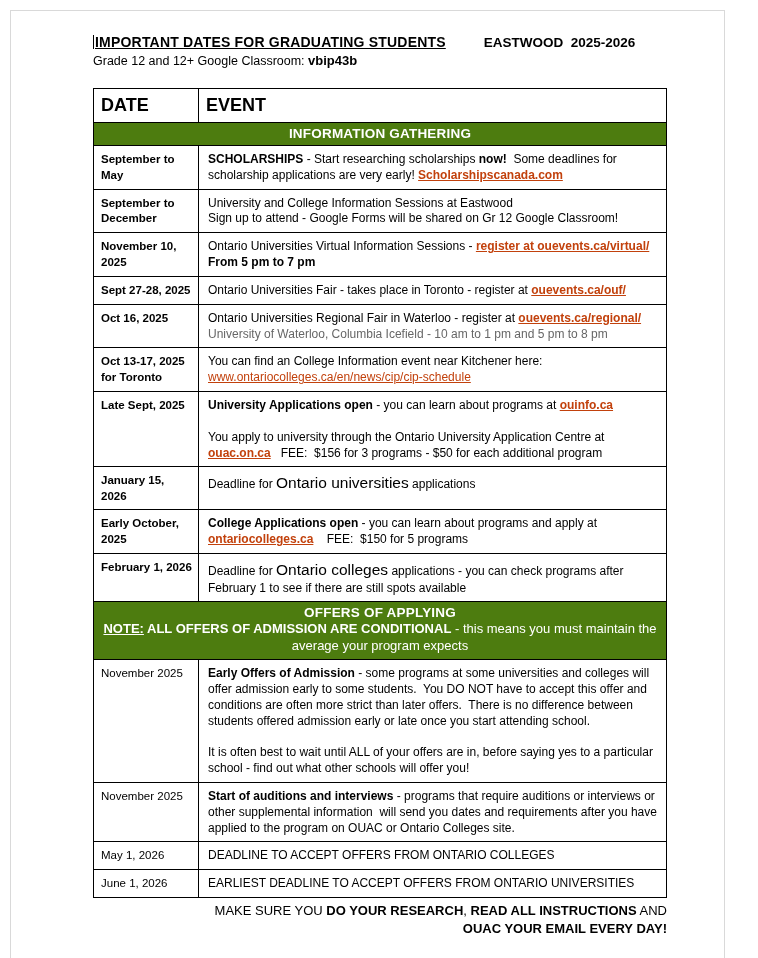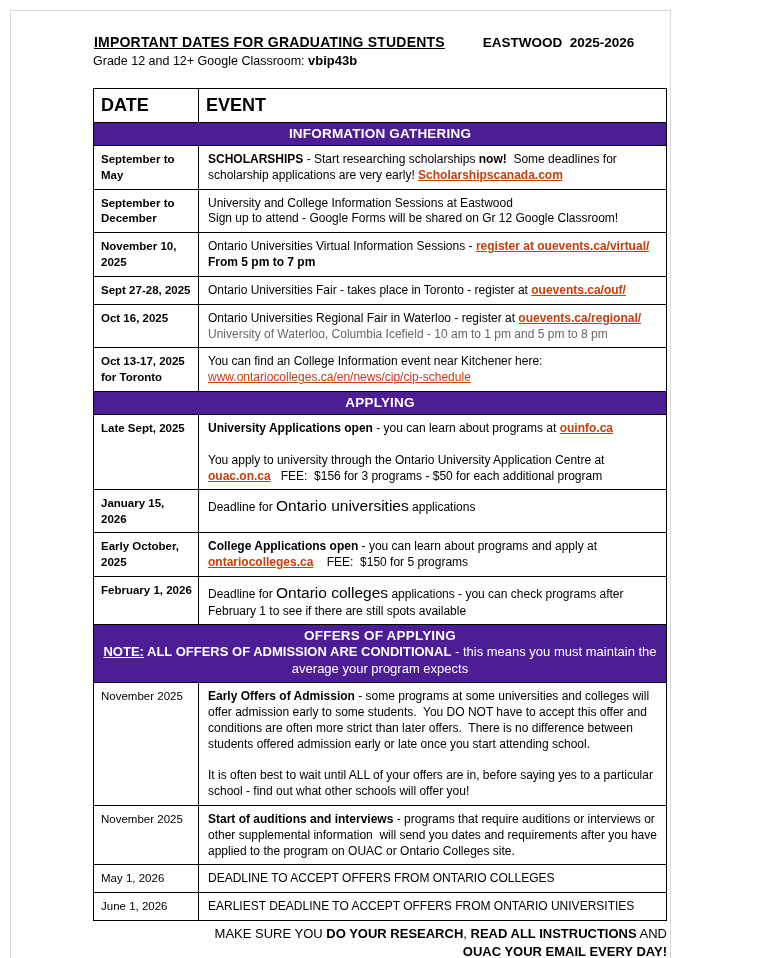--- a/index.html
+++ b/index.html
@@ -1,18 +1,18 @@
 <!DOCTYPE html>
 <html><head>
 <meta charset="utf-8">
 <style>
   * { margin:0; padding:0; box-sizing:border-box; }
   html,body { width:758px; height:958px; background:#fff; font-family:"Liberation Sans", sans-serif; overflow:hidden; }
   .page {
-    position:absolute; left:10px; top:10px; width:661px; height:948px;
+    position:absolute; left:10px; top:10px; width:715px; height:948px;
     background:#fff; border:1px solid #d9d9d9; border-bottom:none;
     padding:22px 70px 0 82px;
   }
   
   .title-row { display:flex; align-items:baseline; white-space:pre; }
   .cursor { display:inline-block; width:1px; height:14px; background:#000; margin-right:1px; position:relative; top:2px; }
   .doc-title { font-size:14px; font-weight:bold; text-decoration:underline; letter-spacing:.2px; }
   .school-year { font-size:13.5px; font-weight:bold; margin-left:38px; }
   .subtitle { font-size:12.5px; margin-top:3px; }
   .subtitle b { font-size:13px; }
@@ -21,21 +21,21 @@
   table { border-collapse:collapse; width:574px; margin-top:20px; table-layout:fixed; }
   col.c-date { width:105px; }
   th, td { border:1px solid #000; vertical-align:top; }
   th {
     text-align:left; font-size:18px; font-weight:bold; padding:6px 7px; height:30px;
   }
   td.date-cell { font-size:11.5px; padding:6px 5px 5px 7px; line-height:1.35; }
   td.date-cell.bold { font-weight:bold; }
   td.event-cell { font-size:12px; padding:6px 8px 5px 9px; line-height:1.32; white-space:pre-wrap; }
   tr.section-row td {
-    background:#4c1d95; color:#fff; text-align:center; padding:3px 6px 4px;
+    background:#4d7c0f; color:#fff; text-align:center; padding:3px 6px 4px;
   }
   .section-title { font-size:13.5px; font-weight:bold; letter-spacing:.2px; }
   .section-note { font-size:13px; line-height:1.3; margin-top:1px; }
 
   
   .seg-normal { }
   .seg-bold { font-weight:bold; }
   .seg-gray { color:#666; }
   .seg-big { font-size:15.5px; }
   .seg-boldunderline { font-weight:bold; text-decoration:underline; }
@@ -91,25 +91,20 @@
           <td class="event-cell"><span class="seg-normal">Ontario Universities Fair - takes place in Toronto - register at </span><a class="seg-linkbold" href="#">ouevents.ca/ouf/</a><br></td>
         </tr>
         <tr>
           <td class="date-cell bold">Oct 16, 2025</td>
           <td class="event-cell"><span class="seg-normal">Ontario Universities Regional Fair in Waterloo - register at </span><a class="seg-linkbold" href="#">ouevents.ca/regional/</a><br><span class="seg-gray">University of Waterloo, Columbia Icefield - 10 am to 1 pm and 5 pm to 8 pm</span></td>
         </tr>
         <tr>
           <td class="date-cell bold">Oct 13-17, 2025 for Toronto</td>
           <td class="event-cell"><span class="seg-normal">You can find an College Information event near Kitchener here:</span><br><a class="seg-link" href="#">www.ontariocolleges.ca/en/news/cip/cip-schedule</a></td>
         </tr>
-        <tr class="section-row">
-          <td colspan="2">
-            <div class="section-title">APPLYING</div>
-          </td>
-        </tr>
         <tr>
           <td class="date-cell bold">Late Sept, 2025</td>
           <td class="event-cell"><span class="seg-bold">University Applications open</span><span class="seg-normal"> - you can learn about programs at </span><a class="seg-linkbold" href="#">ouinfo.ca</a><br><br><span class="seg-normal">You apply to university through the Ontario University Application Centre at </span><a class="seg-linkbold" href="#">ouac.on.ca</a><span class="seg-normal">   FEE:  $156 for 3 programs - $50 for each additional program</span></td>
         </tr>
         <tr>
           <td class="date-cell bold">January 15, 2026</td>
           <td class="event-cell"><span class="seg-normal">Deadline for </span><span class="seg-big">Ontario universities</span><span class="seg-normal"> applications</span><br></td>
         </tr>
         <tr>
           <td class="date-cell bold">Early October, 2025</td>

